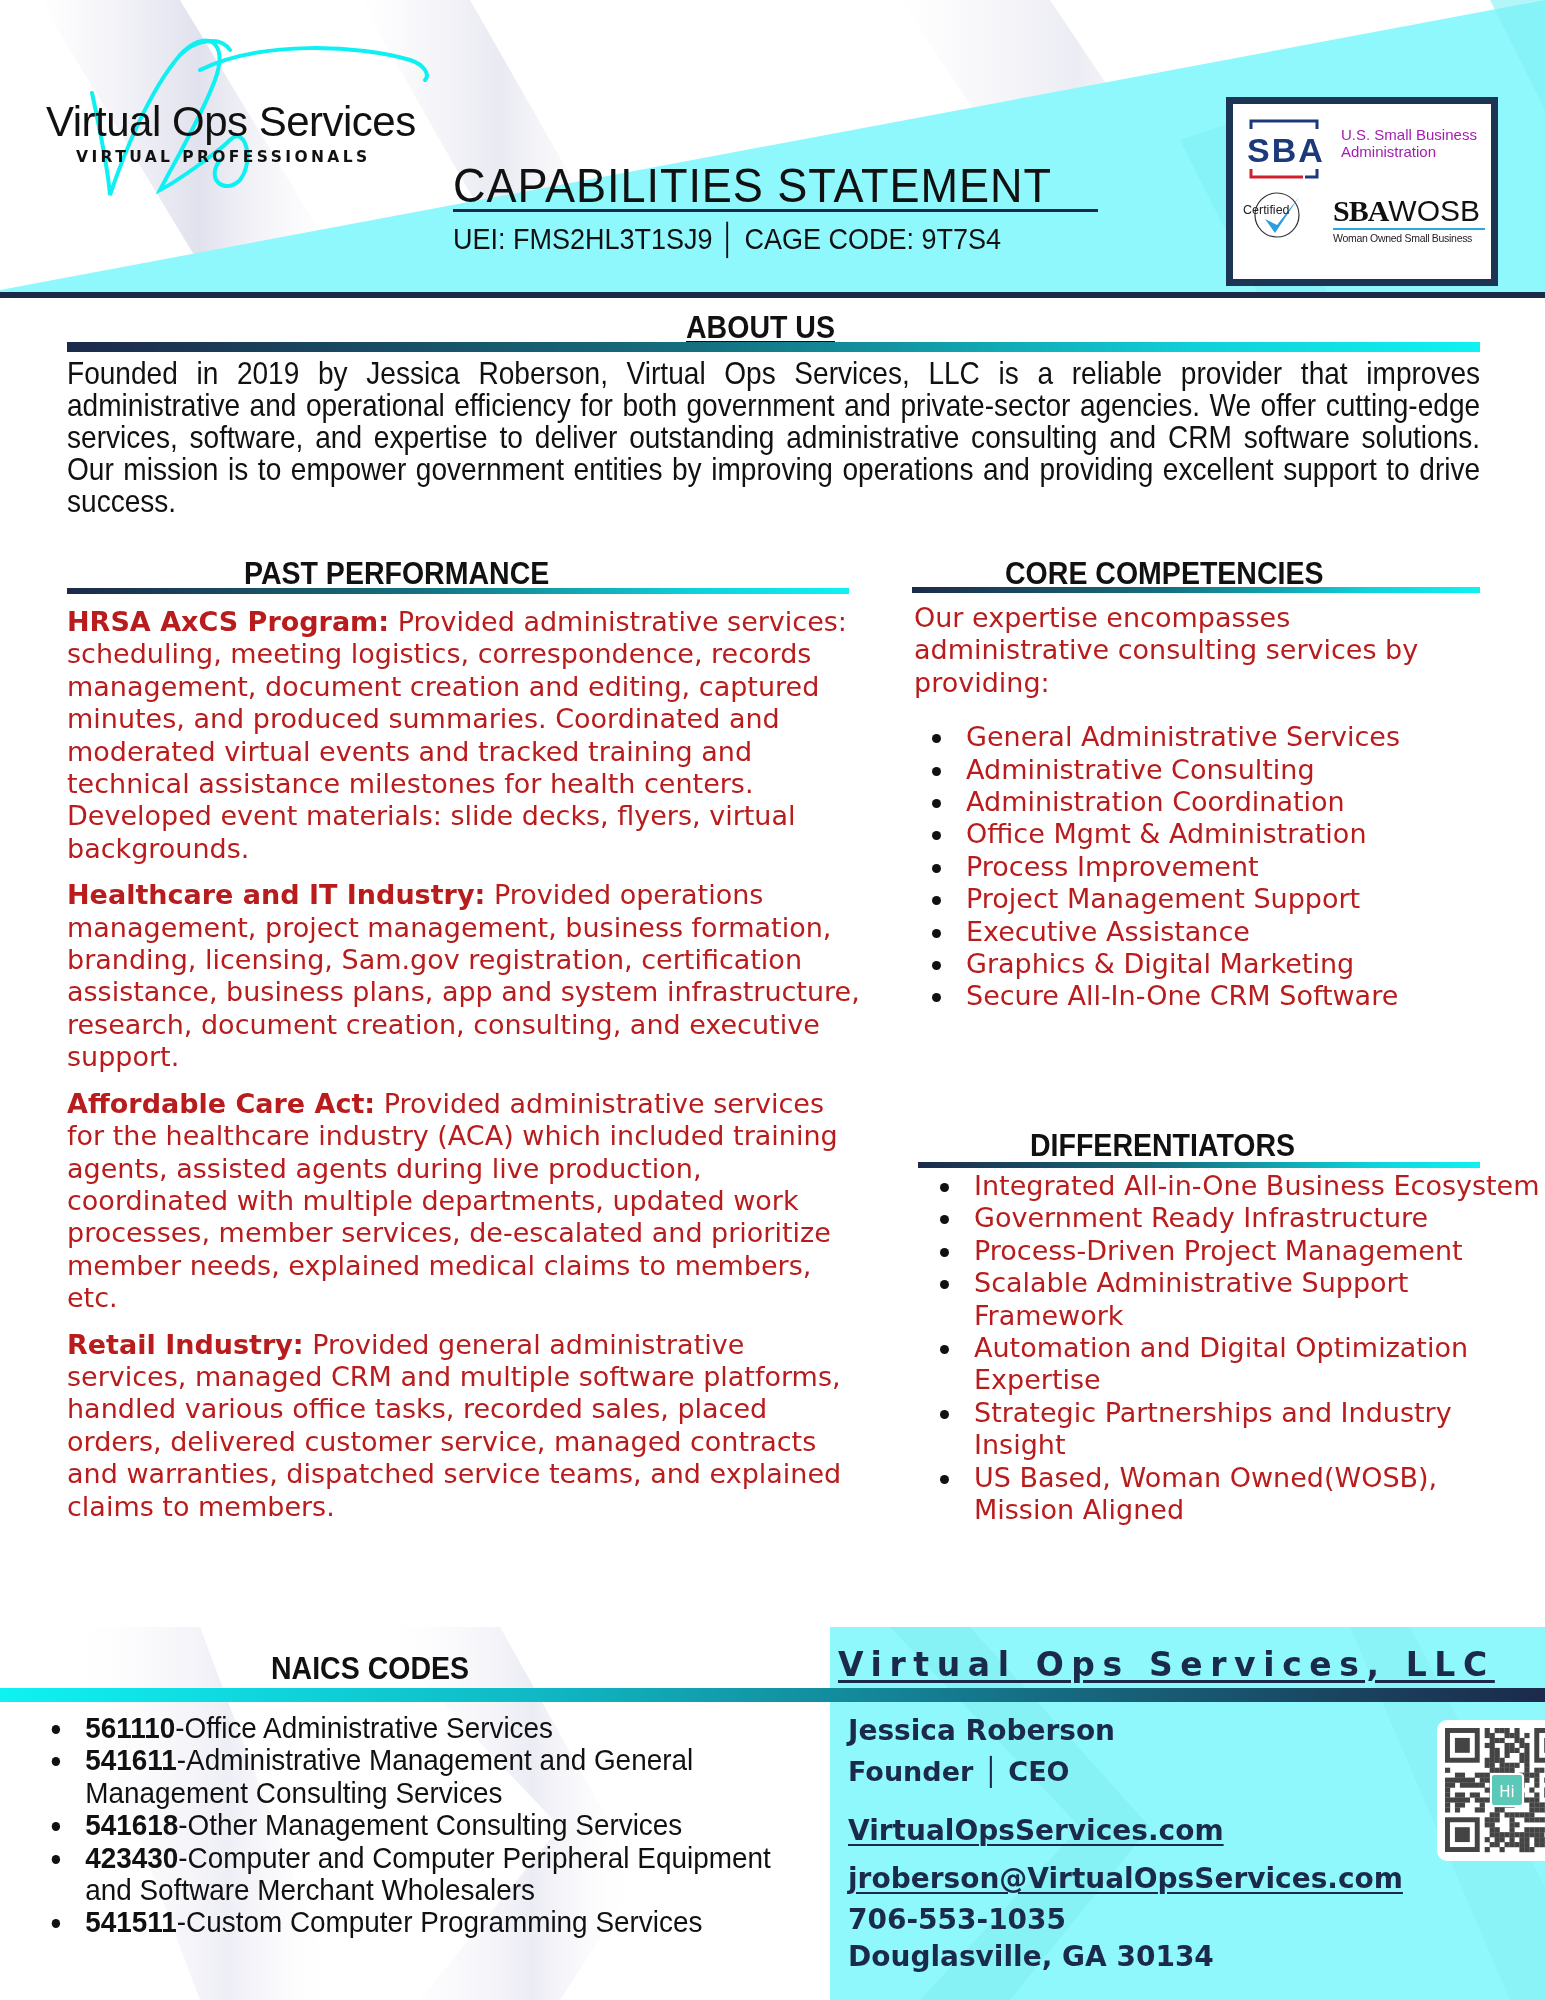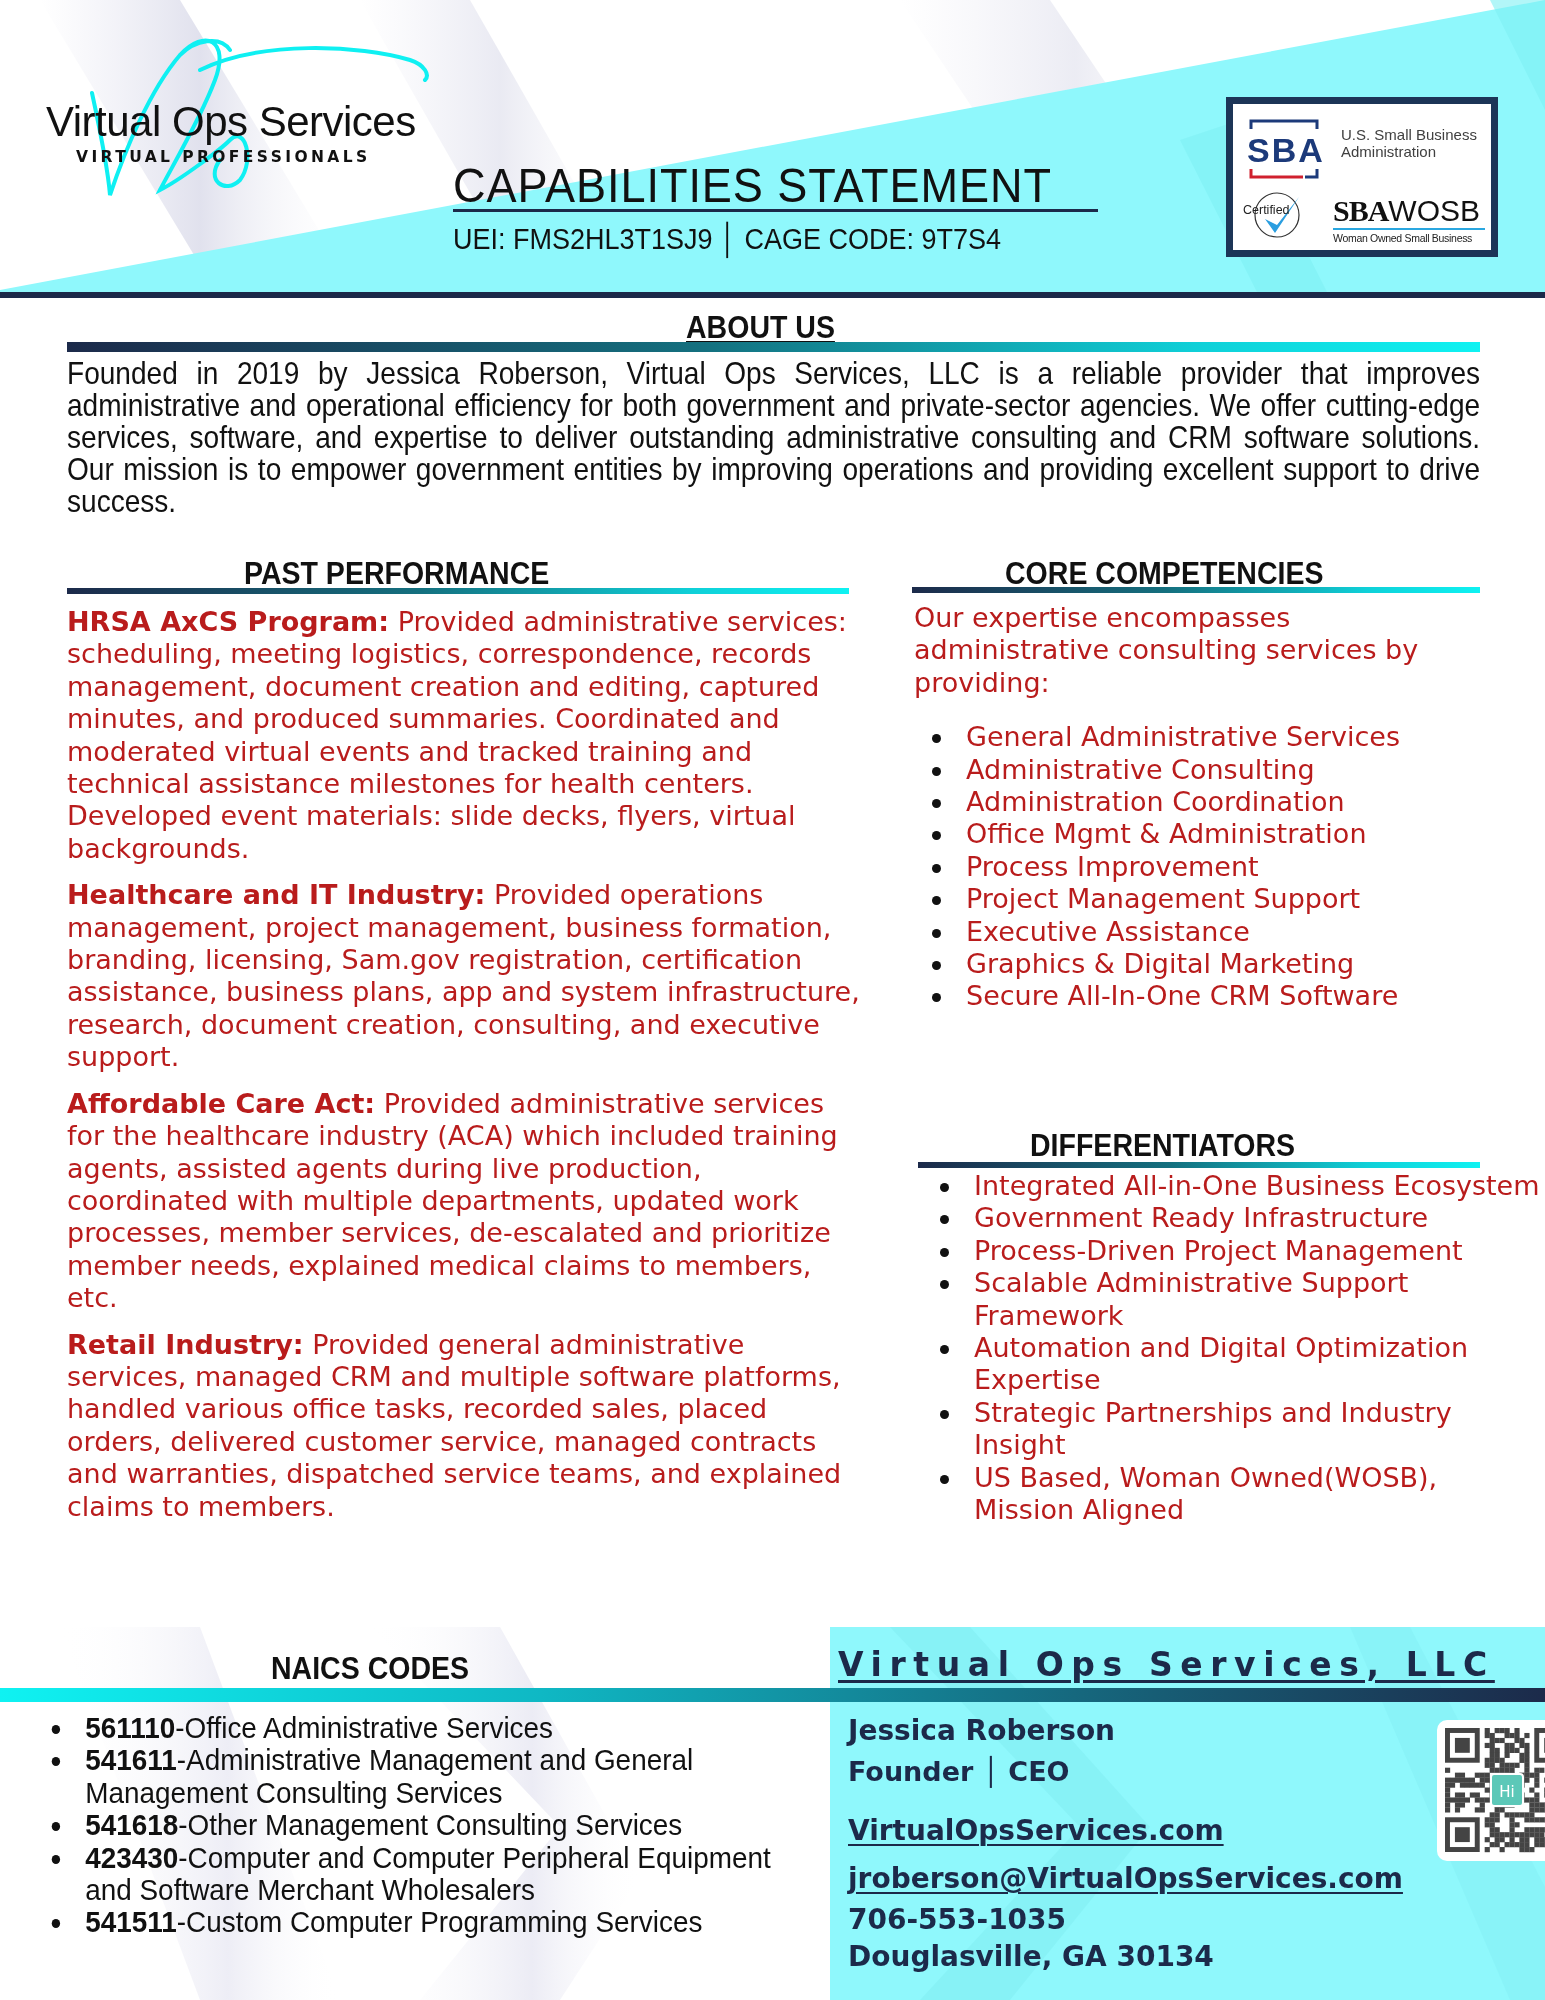--- a/index.html
+++ b/index.html
@@ -13,25 +13,25 @@
 
   .logo { position: absolute; left: 30px; top: 20px; width: 440px; height: 180px; }
   .logo svg { position: absolute; left: 0; top: 0; }
   .logo-name { position: absolute; left: 16px; top: 78px; font-family: "Liberation Sans", sans-serif; font-size: 42px; color: #111; letter-spacing: -0.5px; white-space: nowrap; }
   .logo-tag { position: absolute; left: 46px; top: 128px; font-family: "DejaVu Sans", sans-serif; font-weight: bold; font-size: 15.5px; letter-spacing: 3.4px; color: #111; white-space: nowrap; }
 
   .title { position: absolute; left: 453px; top: 157px; font-family: "Liberation Sans", sans-serif; font-size: 49px; letter-spacing: 1px; color: #111; white-space: nowrap; transform: scaleX(0.92); transform-origin: left top; }
   .title-rule { position: absolute; left: 453px; top: 209px; width: 645px; height: 3px; background: #1c2a4a; }
   .ids { position: absolute; left: 453px; top: 222px; font-family: "Liberation Sans", sans-serif; font-size: 30px; color: #111; white-space: nowrap; transform: scaleX(0.9); transform-origin: left top; }
 
-  .sba-box { position: absolute; left: 1226px; top: 97px; width: 272px; height: 160px; background: #1c3557; padding: 7px; }
+  .sba-box { position: absolute; left: 1226px; top: 97px; width: 272px; height: 189px; background: #1c3557; padding: 7px; }
   .sba-inner { position: relative; width: 100%; height: 100%; background: #ffffff; }
   .sba-mark { position: absolute; left: 14px; top: 15px; width: 80px; height: 60px; }
   .sba-mark-text { position: absolute; left: 0; top: 12px; font-family: "Liberation Sans", sans-serif; font-weight: bold; font-size: 34px; color: #1c3a7a; letter-spacing: 2px; }
-  .sba-agency { position: absolute; left: 108px; top: 22px; font-family: "Liberation Sans", sans-serif; font-size: 15px; line-height: 17px; color: #404040; }
+  .sba-agency { position: absolute; left: 108px; top: 22px; font-family: "Liberation Sans", sans-serif; font-size: 15px; line-height: 17px; color: #a21caf; }
   .sba-cert { position: absolute; left: 10px; top: 85px; width: 60px; height: 56px; }
   .sba-cert-text { position: absolute; left: 0; top: 14px; font-family: "Liberation Sans", sans-serif; font-size: 12.5px; color: #222; }
   .sba-wosb { position: absolute; left: 100px; top: 90px; white-space: nowrap; }
   .sba-wosb-sba { font-family: "Liberation Serif", serif; font-weight: bold; font-size: 30px; color: #111; letter-spacing: -1px; }
   .sba-wosb-wosb { font-family: "Liberation Sans", sans-serif; font-size: 30px; color: #111; }
   .sba-wosb-rule { position: absolute; left: 100px; top: 124px; width: 152px; height: 2px; background: #2aa7e0; }
   .sba-wosb-sub { position: absolute; left: 100px; top: 128px; font-family: "Liberation Sans", sans-serif; font-size: 10.5px; color: #222; letter-spacing: -0.3px; white-space: nowrap; }
 
   
   .section-heading { position: absolute; font-family: "Liberation Sans", sans-serif; font-weight: bold; color: #111; white-space: nowrap; transform: scaleX(0.92); transform-origin: left top; }

